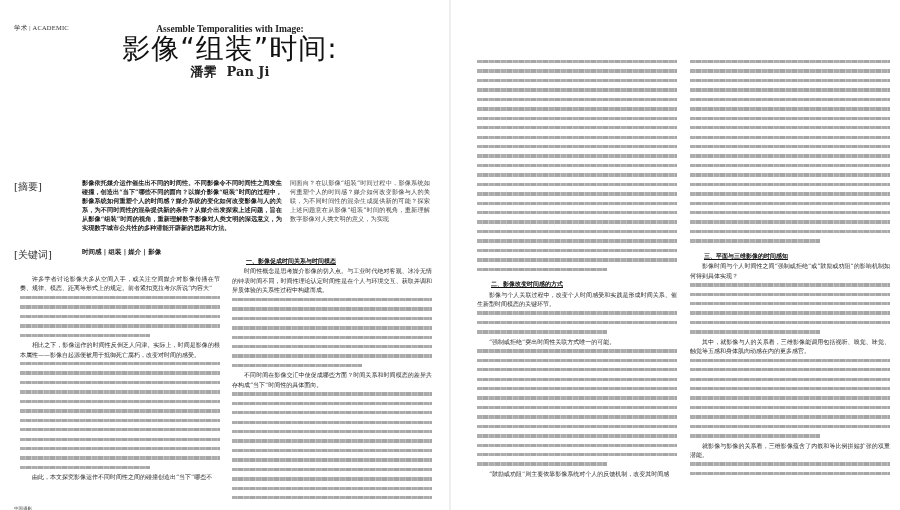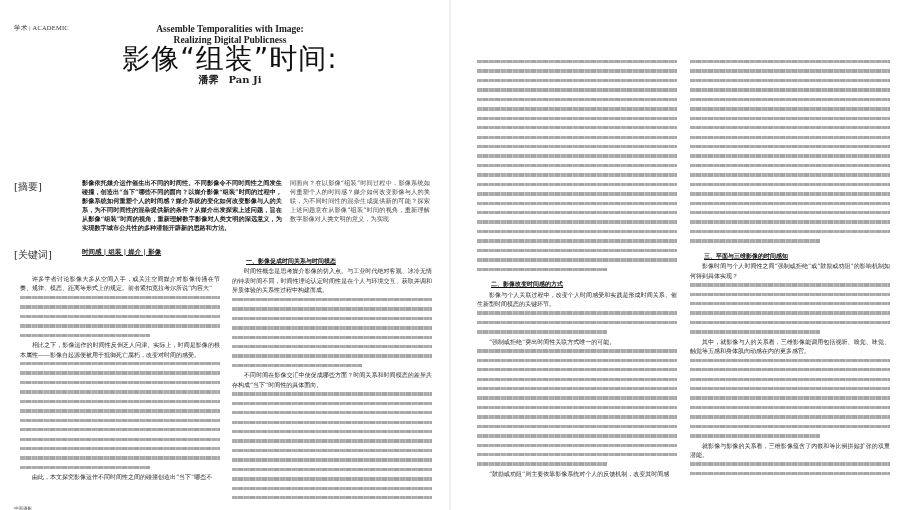--- a/index.html
+++ b/index.html
@@ -12,30 +12,30 @@
   .page-right { left: 450px; }
   .gutter { position: absolute; left: 449px; top: 0; width: 2px; height: 510px;
             background: linear-gradient(to right, #f4f4f4, #e9e9e9, #f4f4f4); }
 
   .running-head { position: absolute; left: 14px; top: 12px; font-size: 6.5px; color: #333; letter-spacing: 0.2px; font-family: "Liberation Serif", serif; }
 
   .title-block { position: absolute; left: 100px; top: 12px; width: 260px; text-align: center; }
   .title-en { font-family: "Liberation Serif", serif; font-weight: bold; font-size: 9.5px; line-height: 10.5px; color: #222; }
   .title-zh { font-family: "DejaVu Sans", sans-serif; font-size: 28px; line-height: 24px; color: #111; letter-spacing: 1px; }
   .title-zh.line1 { margin-top: 2px; }
-  .author { font-size: 10px; margin-top: 2px; font-weight: bold; color: #222; }
+  .author { font-size: 13px; margin-top: 2px; font-weight: bold; color: #222; }
   .author span { margin: 0 5px; }
 
   .abstract-label, .keywords-label { position: absolute; left: 14px; font-size: 10px; color: #333; }
   .abstract-label { top: 168px; }
   .keywords-label { top: 236px; }
 
   .abstract-text { position: absolute; left: 82px; top: 166px; width: 200px; font-size: 6.2px; line-height: 9.1px; font-weight: bold; color: #222; text-align: justify; }
   .abstract-cont { position: absolute; left: 290px; top: 166px; width: 140px; font-size: 6.2px; line-height: 9.1px; color: #444; text-align: justify; }
-  .keywords-text { position: absolute; left: 82px; top: 236px; font-size: 6.5px; font-weight: bold; color: #222; text-decoration: underline; }
+  .keywords-text { position: absolute; left: 82px; top: 236px; font-size: 6.5px; font-weight: bold; color: #222; }
 
   .col { position: absolute; font-size: 6px; line-height: 9.45px; color: #2a2a2a; text-align: justify; }
   .col p { text-indent: 2em; }
   .col .section-head { text-indent: 0; padding-left: 14px; font-weight: bold; text-decoration: underline; color: #111; margin-top: 5px; margin-bottom: 1px; }
 
   .fill { display: block; height: 9.45px; margin: 0; position: relative; }
   .fill::before { content: ""; position: absolute; left: 0; right: 0; top: 3px; height: 3.4px;
                   background: repeating-linear-gradient(to right, #6a6a6a 0 5px, #8d8d8d 5px 6px, #5e5e5e 6px 11px, #a0a0a0 11px 12px); opacity: 0.55; }
   .fill.short::before { right: 35%; }
 
@@ -53,21 +53,20 @@
 <div class="spread">
 
   <div class="gutter"></div>
 
   <div class="page page-left">
 
     <div class="running-head">学术 | ACADEMIC</div>
 
     <div class="title-block">
       <div class="title-en">Assemble Temporalities with Image:</div>
-      <div class="title-en">Realizing Digital Publicness</div>
       <div class="title-zh line1">影像“组装”时间:</div>
       <div class="author">
         <span>潘霁</span><span>Pan Ji</span>
       </div>
     </div>
 
     <div class="abstract-label">[摘要]</div>
     <div class="abstract-text">影像依托媒介运作催生出不同的时间性。不同影像令不同时间性之间发生碰撞，创造出“当下”哪些不同的面向？以媒介影像“组装”时间的过程中，影像系统如何重塑个人的时间感？媒介系统的变化如何改变影像与人的关系，为不同时间性的混杂提供新的条件？从媒介出发探索上述问题，旨在从影像“组装”时间的视角，重新理解数字影像对人类文明的深远意义，为实现数字城市公共性的多种潜能开辟新的思路和方法。</div>
     <div class="abstract-cont">同面向？在以影像“组装”时间过程中，影像系统如何重塑个人的时间感？媒介如何改变影像与人的关联，为不同时间性的混杂生成提供新的可能？探索上述问题意在从影像“组装”时间的视角，重新理解数字影像对人类文明的意义，为实现</div>
 

